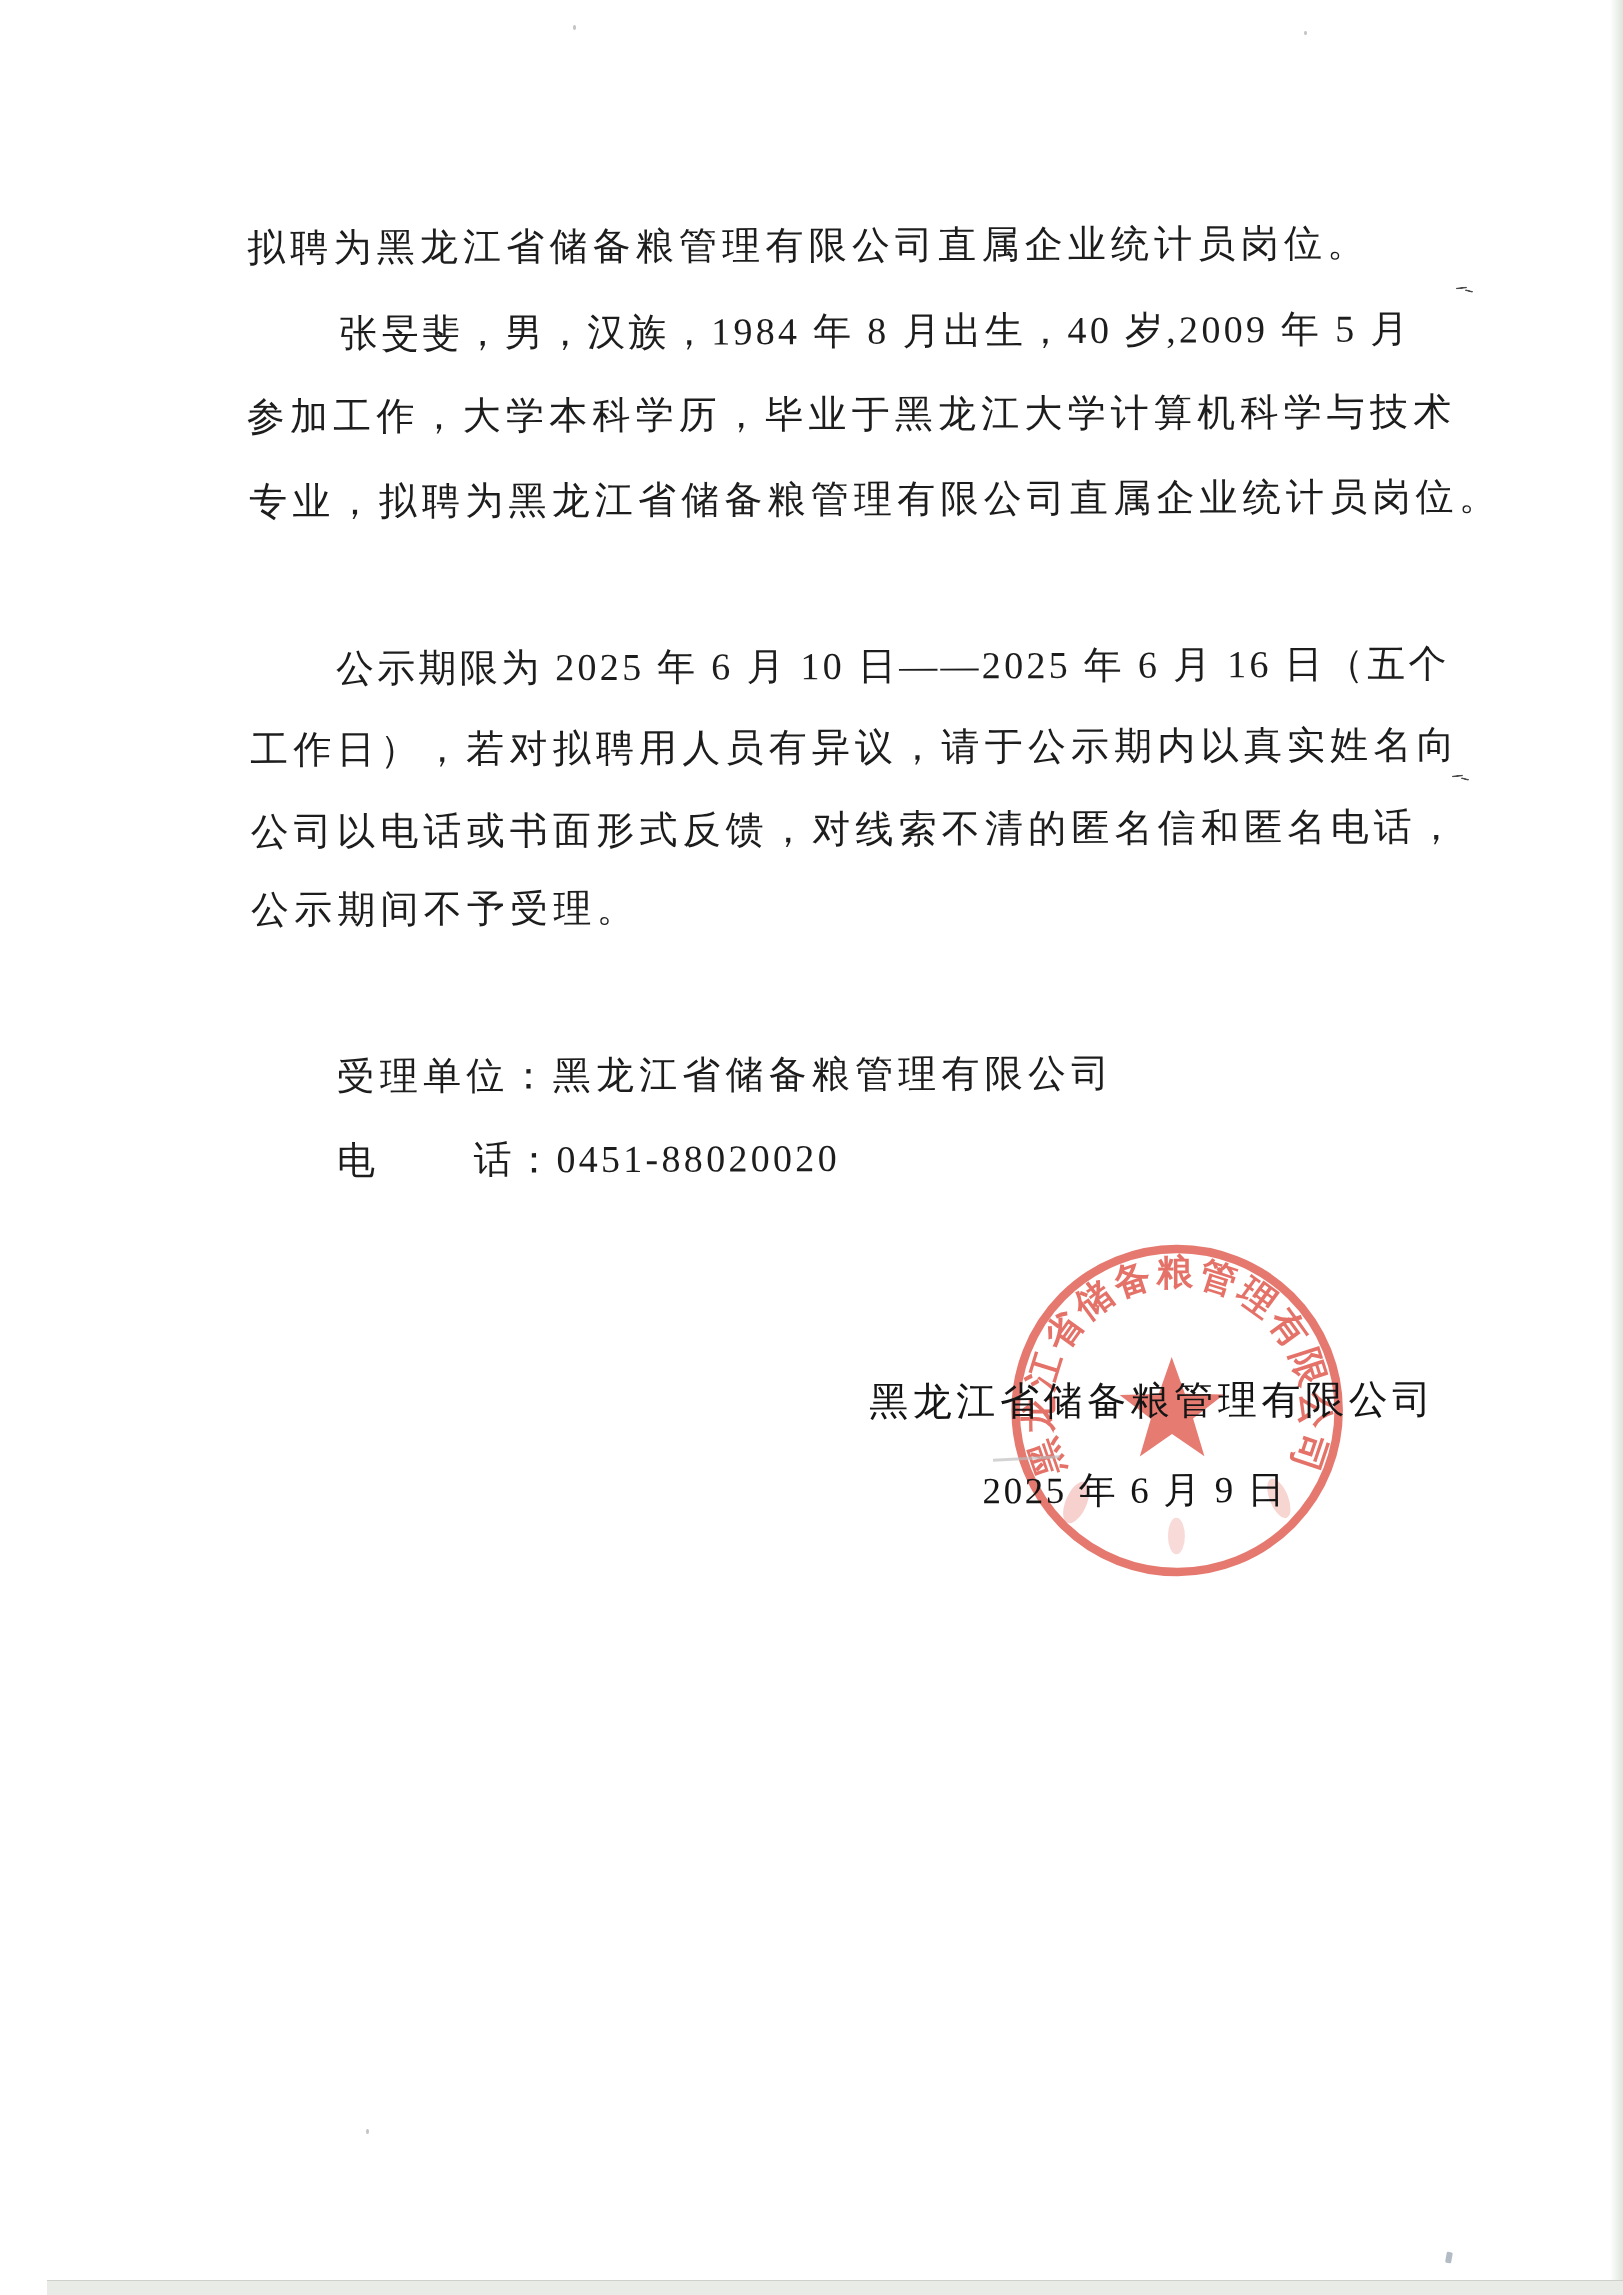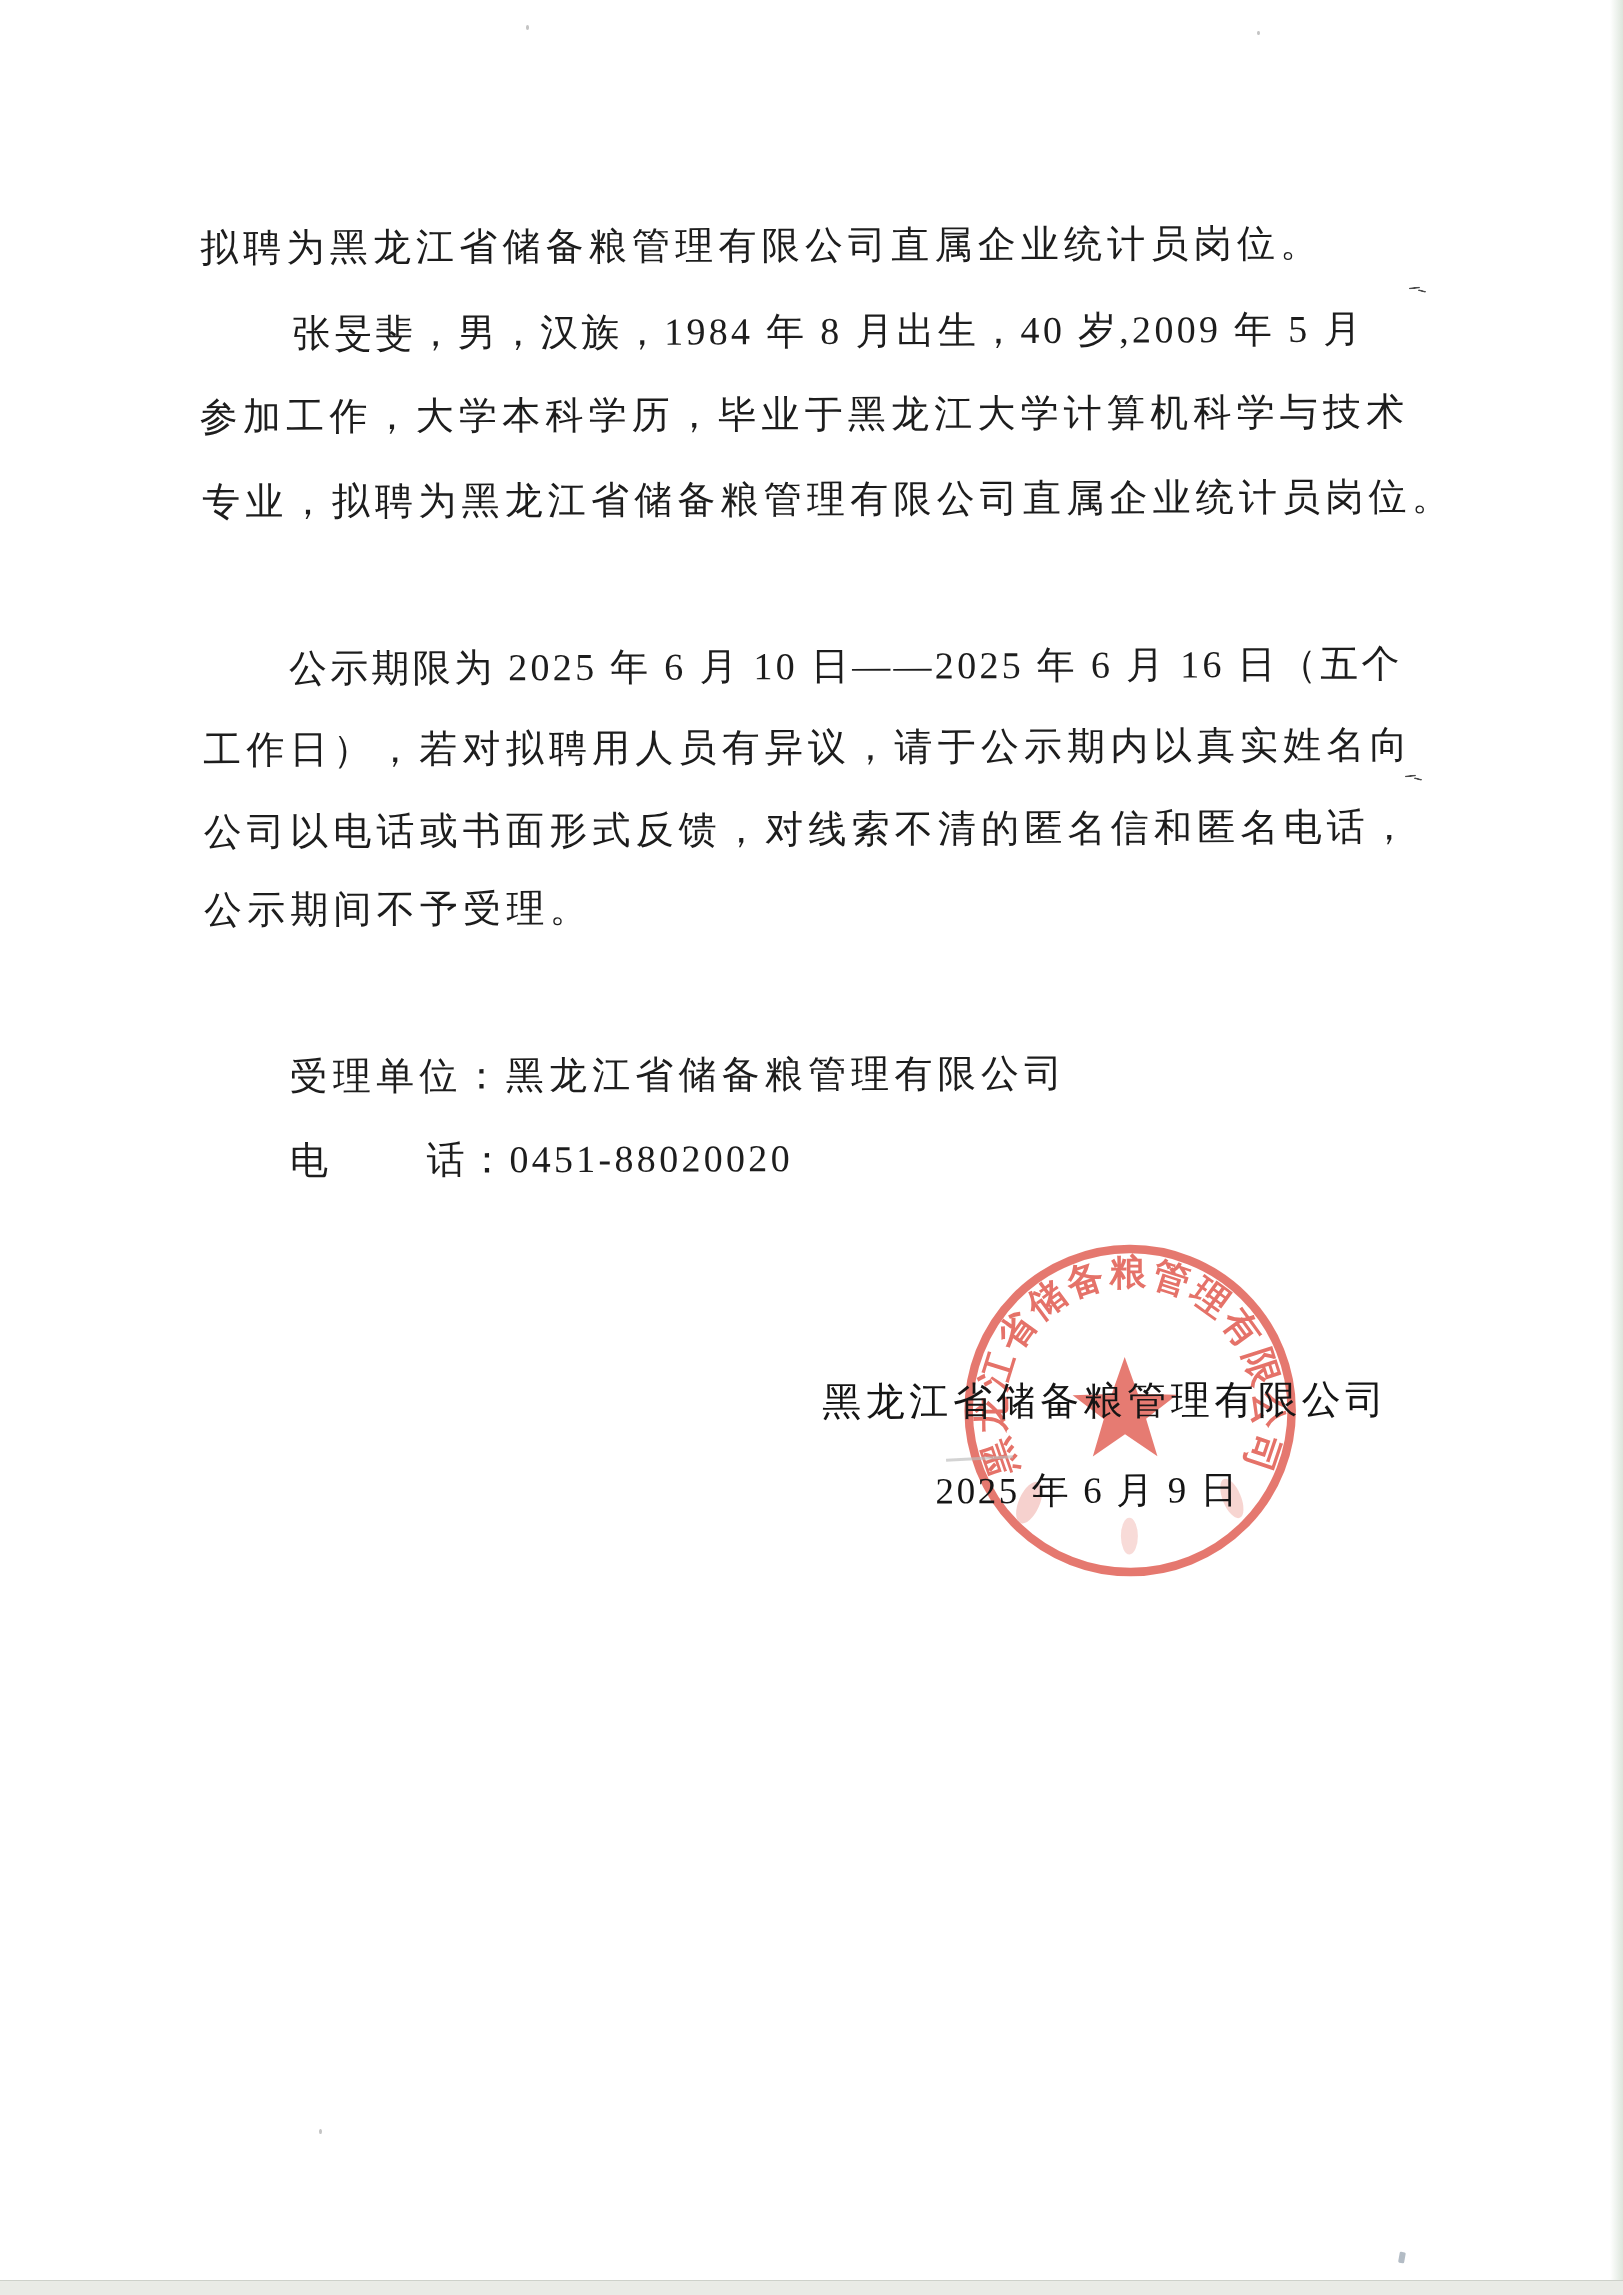--- a/index.html
+++ b/index.html
@@ -11,20 +11,21 @@
     width: 1623px;
     height: 2295px;
     position: relative;
     overflow: hidden;
     font-family: "Liberation Serif", "DejaVu Serif", serif;
   }
   .page {
     position: absolute;
     inset: 0;
     background: #ffffff;
+    margin-left: 47px;
   }
   .content {
     position: absolute;
     inset: 0;
     transform: rotate(-0.25deg);
     transform-origin: 50% 40%;
   }
   .line {
     position: absolute;
     white-space: pre;

